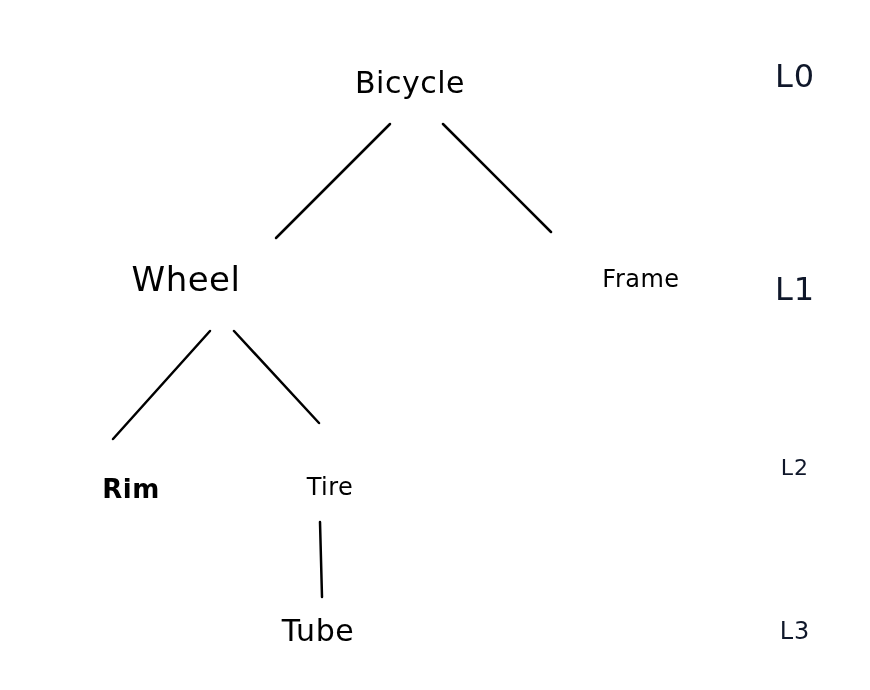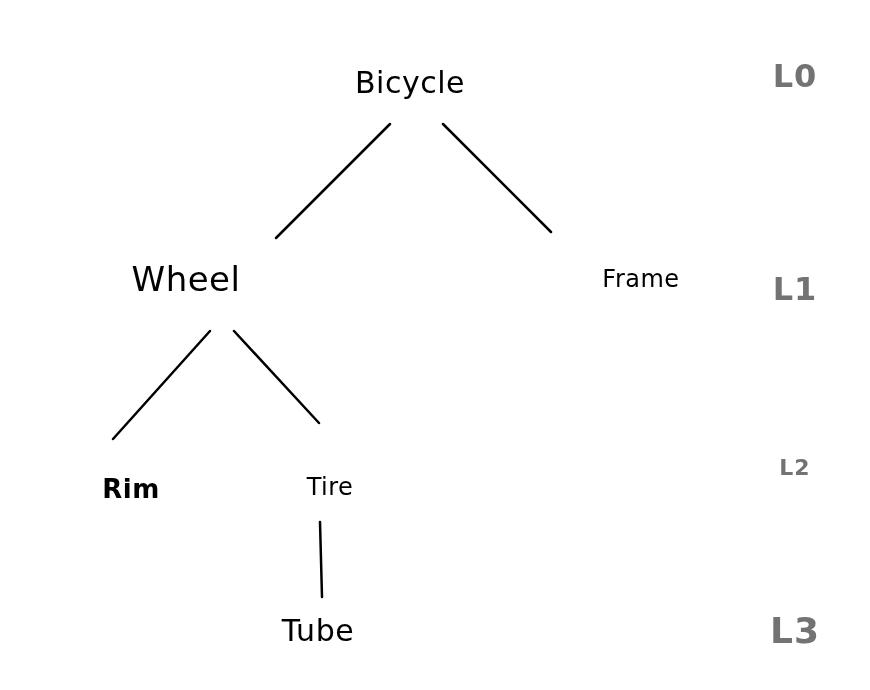--- a/index.html
+++ b/index.html
@@ -30,23 +30,23 @@
     color: #000000;
     font-family: "DejaVu Sans", sans-serif;
     font-weight: 400;
     line-height: 1;
     transform: translate(-50%, -50%);
     letter-spacing: 0.5px;
   }
   .level-label {
     position: absolute;
     white-space: nowrap;
-    color: #737373;
+    color: #0f172a;
     font-family: "DejaVu Sans", sans-serif;
-    font-weight: 700;
+    font-weight: 400;
     line-height: 1;
     transform: translate(-50%, -50%);
     letter-spacing: 1px;
   }
 </style>
 </head>
 <body>
 
 <div id="canvas">
 
@@ -64,16 +64,16 @@
       <div class="node-label" style="left: 641px; top: 279px; font-size: 24px;">Frame</div>
       <div class="node-label" style="left: 131px; top: 489px; font-size: 26px; font-weight: bold;">Rim</div>
       <div class="node-label" style="left: 330px; top: 487px; font-size: 24px;">Tire</div>
       <div class="node-label" style="left: 318px; top: 631px; font-size: 30px;">Tube</div>
     </div>
 
   <div id="level-layer">
       <div class="level-label" style="left: 795px; top: 76px; font-size: 32px;">L0</div>
       <div class="level-label" style="left: 795px; top: 289px; font-size: 32px;">L1</div>
       <div class="level-label" style="left: 795px; top: 468px; font-size: 22px;">L2</div>
-      <div class="level-label" style="left: 795px; top: 631px; font-size: 36px;">L3</div>
+      <div class="level-label" style="left: 795px; top: 631px; font-size: 24px;">L3</div>
     </div>
 
 </div>
 
 </body></html>

